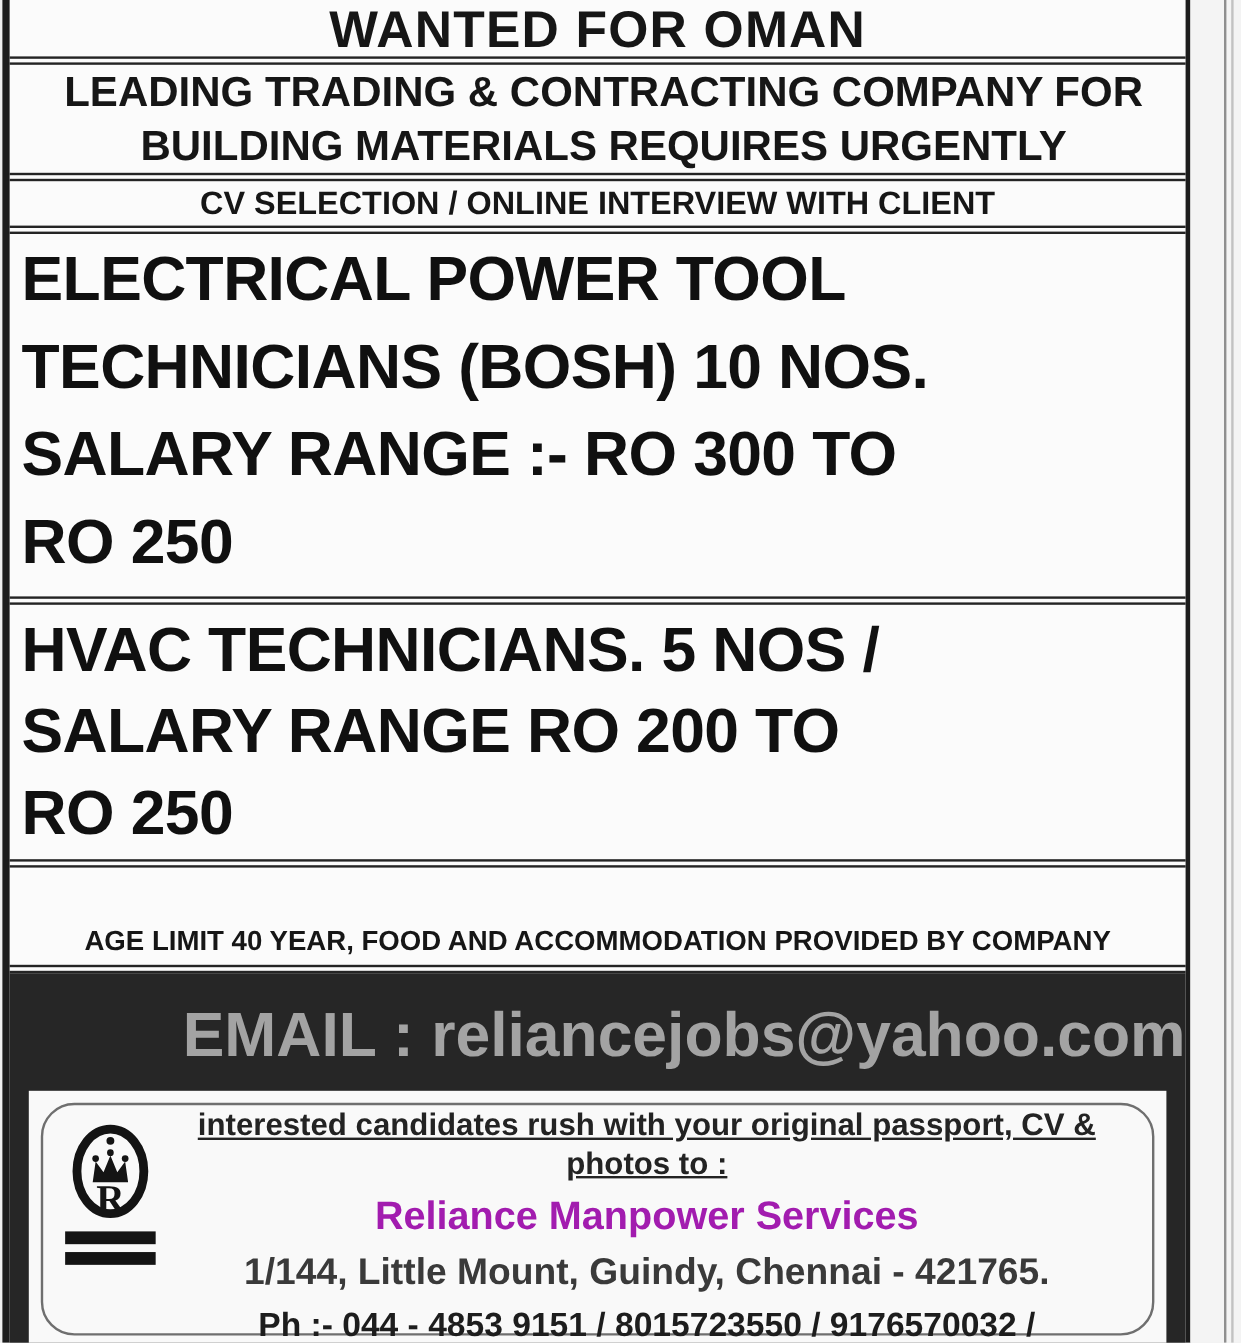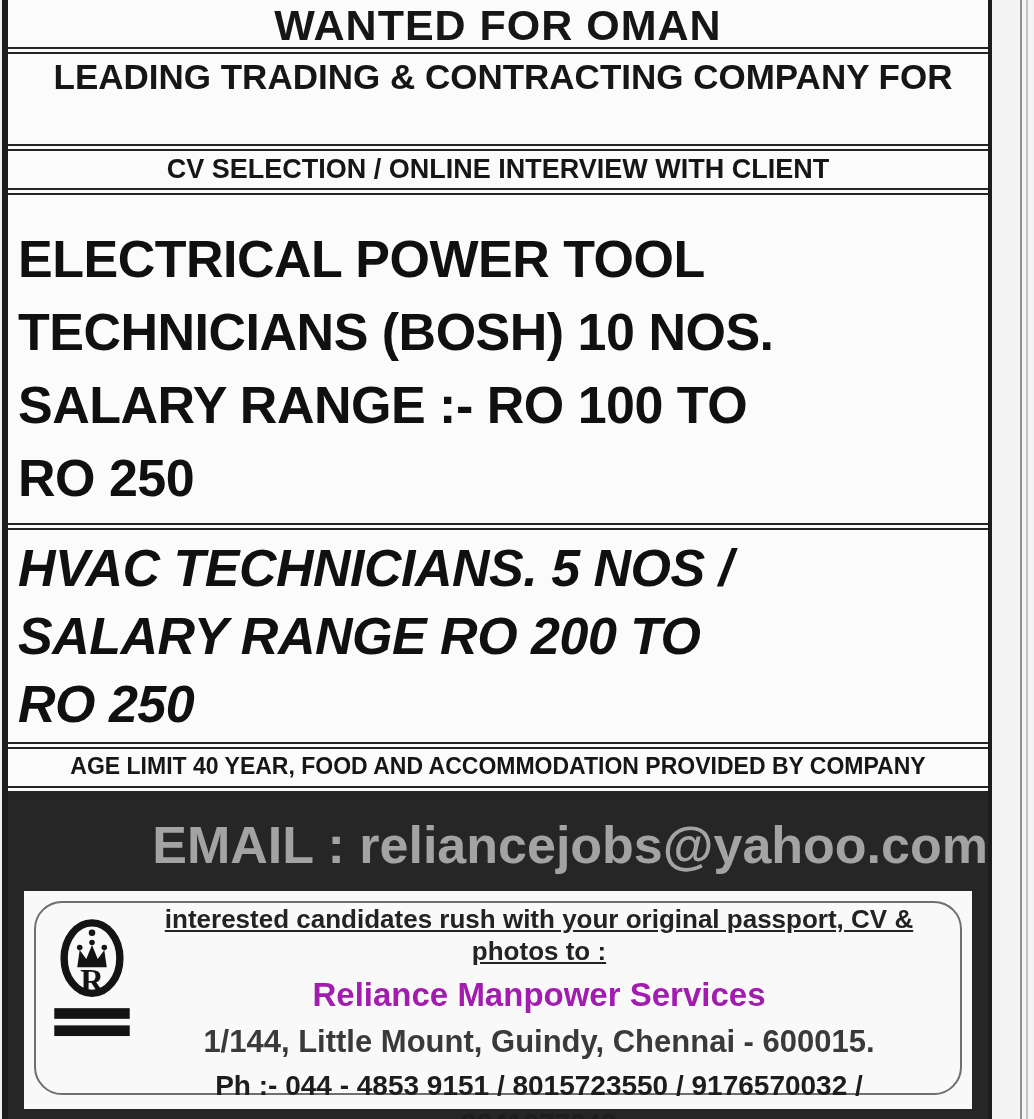--- a/index.html
+++ b/index.html
@@ -19,27 +19,27 @@
                   border-left:2px solid #8f8f8f; border-right:2px solid #c2c2c2; }
 
   .rule { height:3px; border-top:2px solid #242424; border-bottom:2px solid #242424; background:#fbfbfb; }
 
   .band { text-align:center; font-weight:bold; }
   .title-band    { padding-top:3px; height:44px; font-size:43px; line-height:44px; letter-spacing:1px;border-radius:13px; }
   .subtitle-band { height:90px; font-size:35px; line-height:45px; letter-spacing:0;padding-left:10px; }
   .cv-band       { height:37px; font-size:27px; line-height:37px;border-radius:11px; }
 
   .job { font-weight:bold; font-size:52px; letter-spacing:-0.5px; padding-left:10px; color:#101010; }
-  .job-1 { height:300px; padding-top:28px; }
+  .job-1 { height:300px; padding-top:2px; }
   .job-1 .job-line { line-height:73px; }
   .job-2 { height:208px; padding-top:4px; }
-  .job-2 .job-line { line-height:68px;font-style:italic; }
+  .job-2 .job-line { line-height:68px; }
 
   .note-band  { font-weight:bold; font-size:23px; text-align:center; }
-  .note-age   { height:37px; line-height:34px; }
+  .note-age   { height:37px; line-height:34px;margin-top:44px; }
   .note-send  { height:29px; line-height:29px; }
 
   .panel { height:333px; background:#262626; }
   .email-row { height:98px; text-align:right; color:#a3a3a3;
                font-weight:bold; font-size:52px; line-height:104px; letter-spacing:0; }
   .agency-box { width:948px; height:218px; margin:0 auto; background:#f9f9f9; }
   .agency-frame {
     margin:0 10px; height:190px; margin-top:0; position:relative; top:10px;
     border:2px solid #6f6f6f; border-radius:28px;
     display:flex; align-items:flex-start;
@@ -56,30 +56,31 @@
 <body>
 
 <div class="page">
   <div class="content">
 
     <div class="band title-band">WANTED FOR OMAN</div>
     <div class="rule"></div>
 
     <div class="band subtitle-band">
       <div>LEADING TRADING &amp; CONTRACTING COMPANY FOR</div>
+      <div>BUILDING MATERIALS REQUIRES URGENTLY</div>
     </div>
     <div class="rule"></div>
 
     <div class="band cv-band">CV SELECTION / ONLINE INTERVIEW WITH CLIENT</div>
     <div class="rule"></div>
 
     <div class="job job-1">
       <div class="job-line">ELECTRICAL POWER TOOL</div>
       <div class="job-line">TECHNICIANS (BOSH) 10 NOS.</div>
-      <div class="job-line">SALARY RANGE :- RO 100 TO</div>
+      <div class="job-line">SALARY RANGE :- RO 300 TO</div>
       <div class="job-line">RO 250</div>
     </div>
     <div class="rule"></div>
 
     <div class="job job-2">
       <div class="job-line">HVAC TECHNICIANS. 5 NOS /</div>
       <div class="job-line">SALARY RANGE RO 200 TO</div>
       <div class="job-line">RO 250</div>
     </div>
     <div class="rule"></div>
@@ -104,21 +105,21 @@
               <circle cx="65" cy="39" r="3.4" fill="#141414"></circle>
               <text x="50" y="93" text-anchor="middle" font-family="Liberation Serif, serif" font-weight="bold" font-size="40" fill="#141414">R</text>
               <rect x="4" y="113" width="92" height="13" fill="#141414"></rect>
               <rect x="4" y="134" width="92" height="13" fill="#141414"></rect>
             </svg>
           </div>
 
           <div class="agency-text">
             <div class="rush-line">interested candidates rush with your original passport, CV &amp; photos to :</div>
             <div class="agency-name">Reliance Manpower Services</div>
-            <div class="agency-addr">1/144, Little Mount, Guindy, Chennai - 600015.</div>
+            <div class="agency-addr">1/144, Little Mount, Guindy, Chennai - 421765.</div>
             <div class="agency-ph">Ph :- 044 - 4853 9151 / 8015723550 / 9176570032 / 9841077042</div>
           </div>
 
         </div>
       </div>
     </div>
 
   </div>
 
   <div class="border-left"></div>

